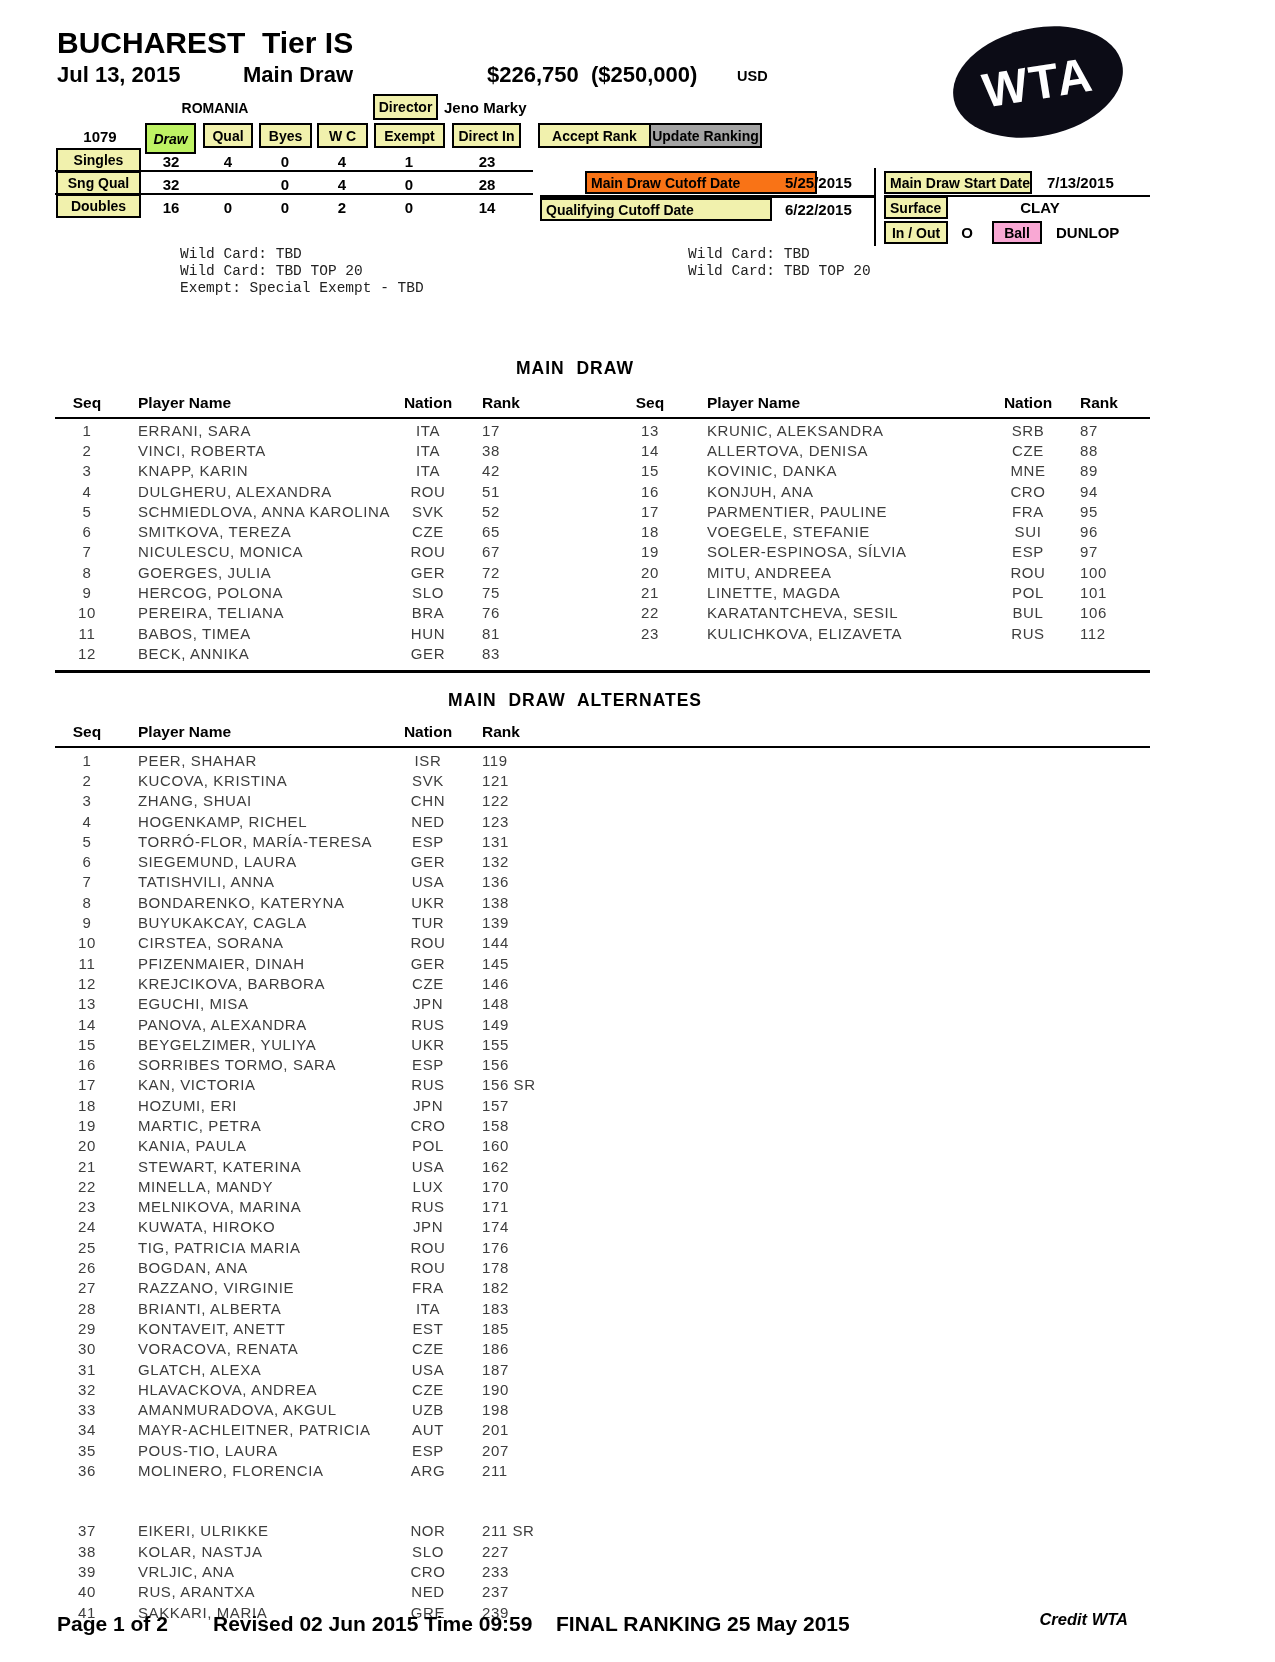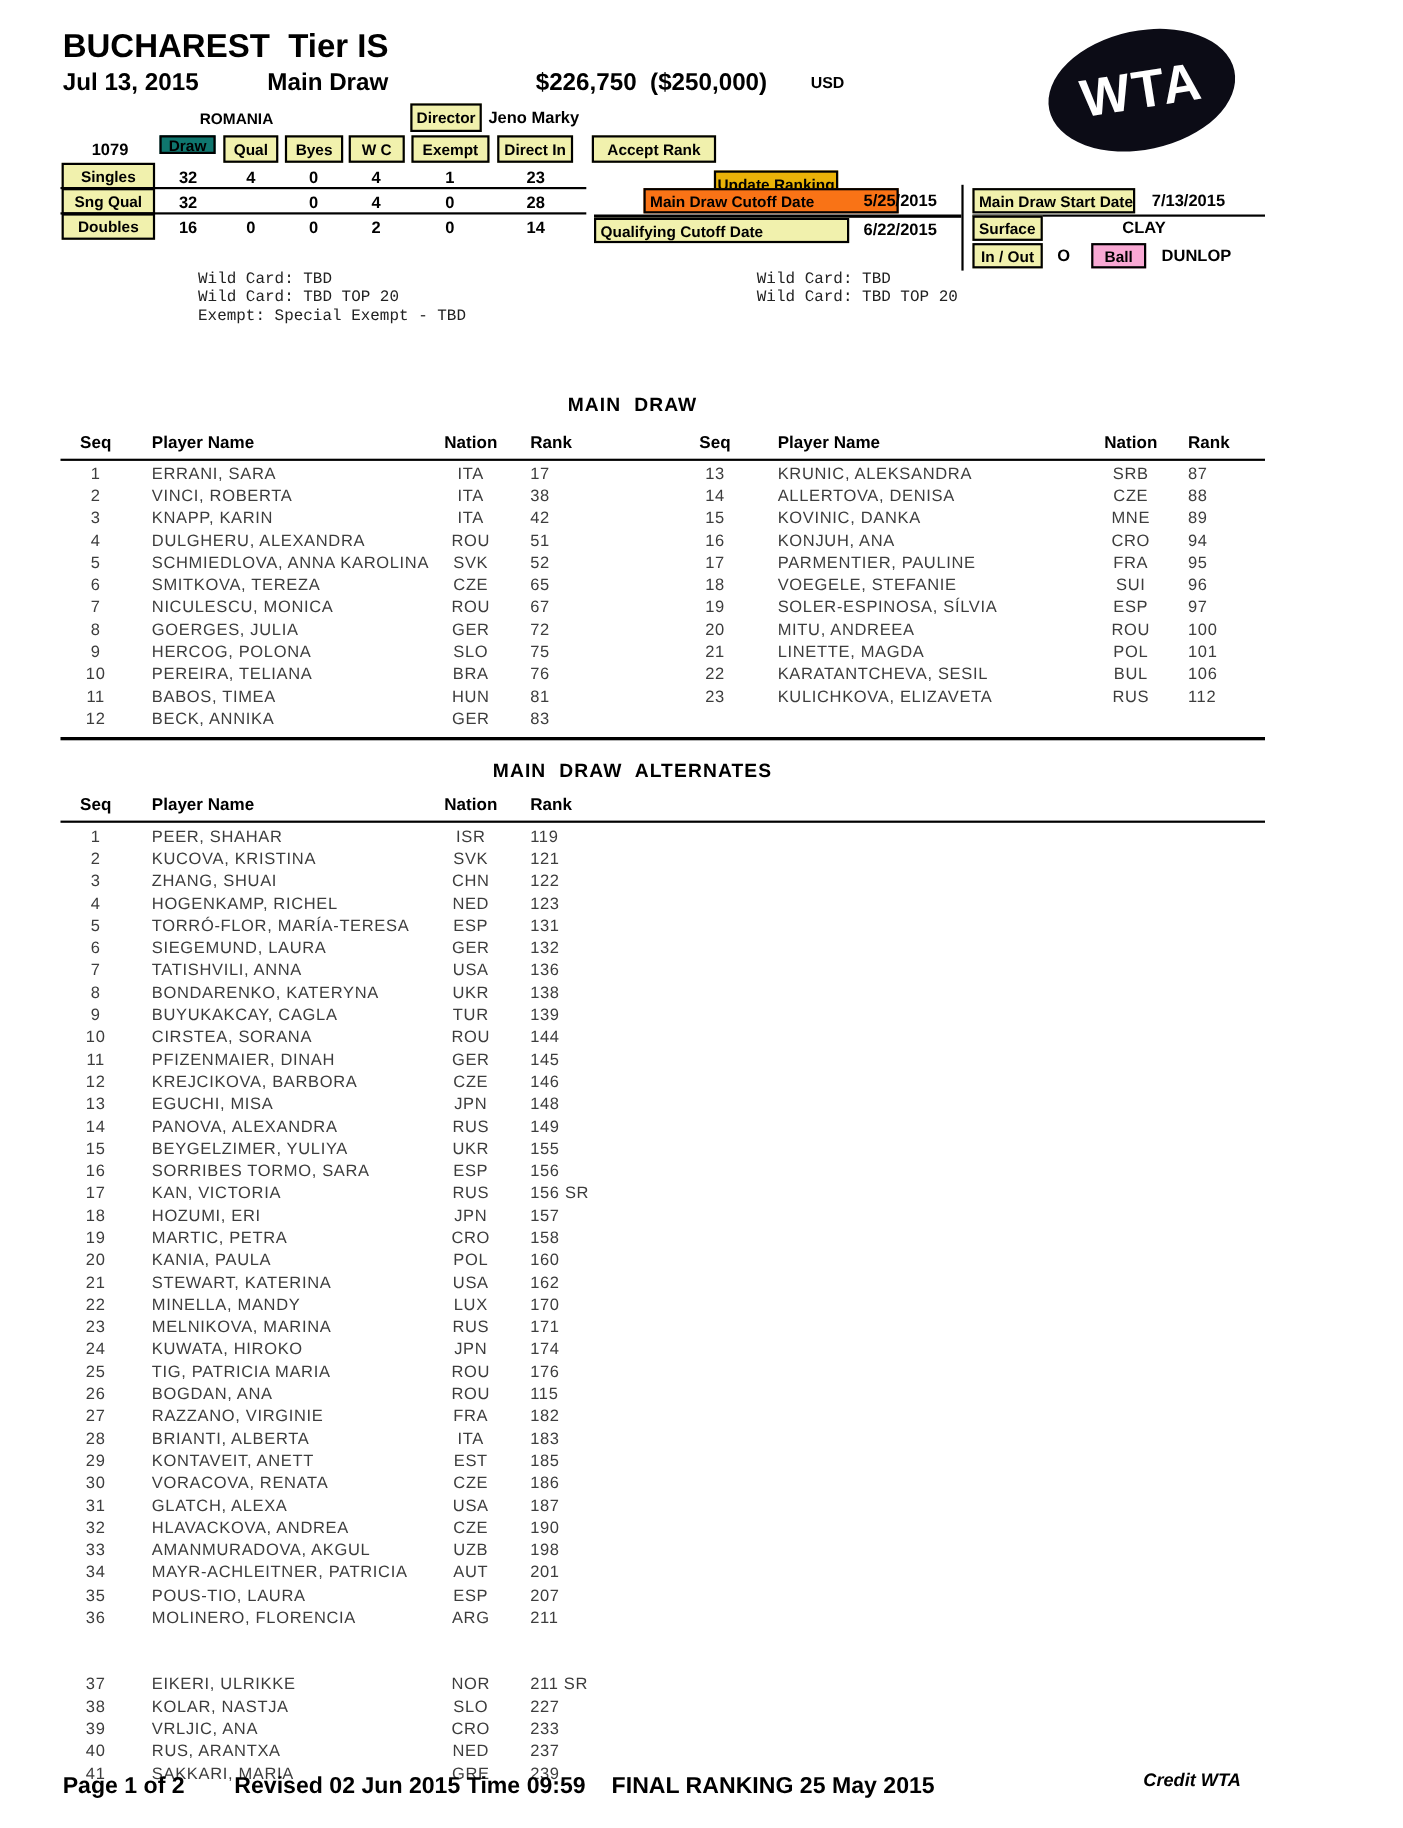--- a/index.html
+++ b/index.html
@@ -57,28 +57,28 @@
   <div class="abs b" style="left:737px;top:68px;font-size:14.5px;">USD</div>
   <div class="abs b" style="left:160px;top:100px;width:110px;text-align:center;font-size:14px;">ROMANIA</div>
   <div class="ybox" style="left: 373px; top: 94px; width: 65px; height: 26px; background: rgb(241, 241, 173);">Director</div>
   <div class="abs b" style="left:444px;top:99px;font-size:15px;">Jeno Marky</div>
   <div class="wta-logo" style="background: rgb(12, 12, 22);">
     <span class="wta-text">WTA</span>
   </div>
 
   <div class="abs b" style="left:70px;top:128px;width:60px;text-align:center;font-size:15px;">1079</div>
 
-  <div class="ybox" style="left: 145px; top: 123px; width: 51px; height: 17px; background: #0f766e;">Draw</div>
+  <div class="ybox" style="left: 145px; top: 123px; width: 51px; height: 31px; background: #bef264; font-style: italic;">Draw</div>
   <div class="ybox" style="left: 203px; top: 123px; width: 50px; height: 25px; background: rgb(241, 241, 173);">Qual</div>
   <div class="ybox" style="left: 259px; top: 123px; width: 53px; height: 25px; background: rgb(241, 241, 173);">Byes</div>
   <div class="ybox" style="left: 317px; top: 123px; width: 51px; height: 25px; background: rgb(241, 241, 173);">W C</div>
   <div class="ybox" style="left: 374px; top: 123px; width: 71px; height: 25px; background: rgb(241, 241, 173);">Exempt</div>
   <div class="ybox" style="left: 452px; top: 123px; width: 69px; height: 25px; background: rgb(241, 241, 173);">Direct In</div>
   <div class="ybox" style="left: 538px; top: 123px; width: 113px; height: 25px; background: rgb(241, 241, 173);">Accept Rank</div>
-  <div class="ybox" style="left: 649px; top: 123px; width: 113px; height: 25px; background: #eab308; margin-top: 32px;">Update Ranking</div>
+  <div class="ybox" style="left: 649px; top: 123px; width: 113px; height: 25px; background: #a3a3a3;">Update Ranking</div>
 
   <div class="ybox" style="left: 56px; top: 148px; width: 85px; height: 24px; background: rgb(241, 241, 173);">Singles</div>
   <div class="ybox" style="left: 56px; top: 171px; width: 85px; height: 24px; background: rgb(241, 241, 173);">Sng Qual</div>
   <div class="ybox" style="left: 56px; top: 194px; width: 85px; height: 24px; background: rgb(241, 241, 173);">Doubles</div>
 
   <div id="summary-values" class="abs" style="left:0;top:0;width:100%;height:100%;">
       <span class="sum-val" style="left: 141px; top: 153px;">32</span>
       <span class="sum-val" style="left: 198px; top: 153px;">4</span>
       <span class="sum-val" style="left: 255px; top: 153px;">0</span>
       <span class="sum-val" style="left: 312px; top: 153px;">4</span>
@@ -445,21 +445,21 @@
       <div class="prow" style="color: rgb(61, 61, 61);">
         <span class="c-seq">25</span>
         <span class="c-name">TIG, PATRICIA MARIA</span>
         <span class="c-nation">ROU</span>
         <span class="c-rank">176</span>
       </div>
       <div class="prow" style="color: rgb(61, 61, 61);">
         <span class="c-seq">26</span>
         <span class="c-name">BOGDAN, ANA</span>
         <span class="c-nation">ROU</span>
-        <span class="c-rank">115</span>
+        <span class="c-rank">178</span>
       </div>
       <div class="prow" style="color: rgb(61, 61, 61);">
         <span class="c-seq">27</span>
         <span class="c-name">RAZZANO, VIRGINIE</span>
         <span class="c-nation">FRA</span>
         <span class="c-rank">182</span>
       </div>
       <div class="prow" style="color: rgb(61, 61, 61);">
         <span class="c-seq">28</span>
         <span class="c-name">BRIANTI, ALBERTA</span>

